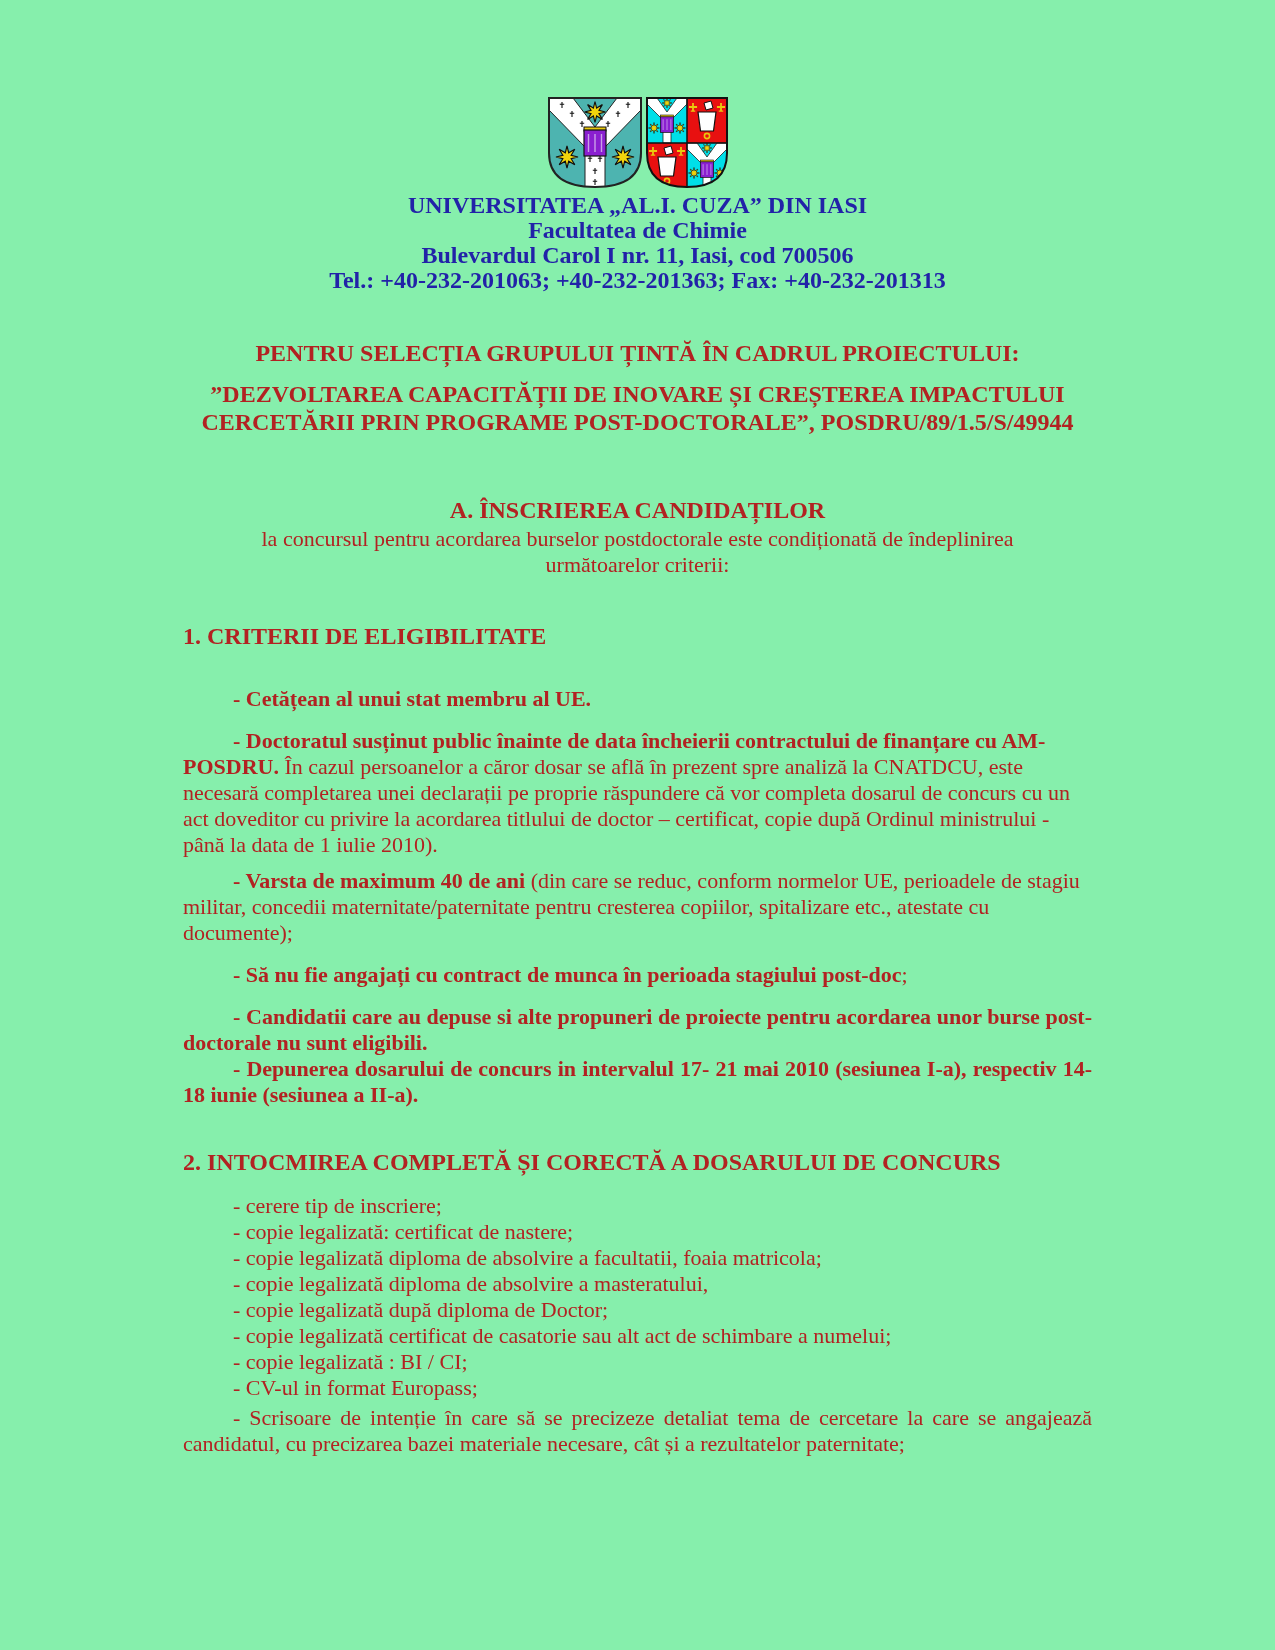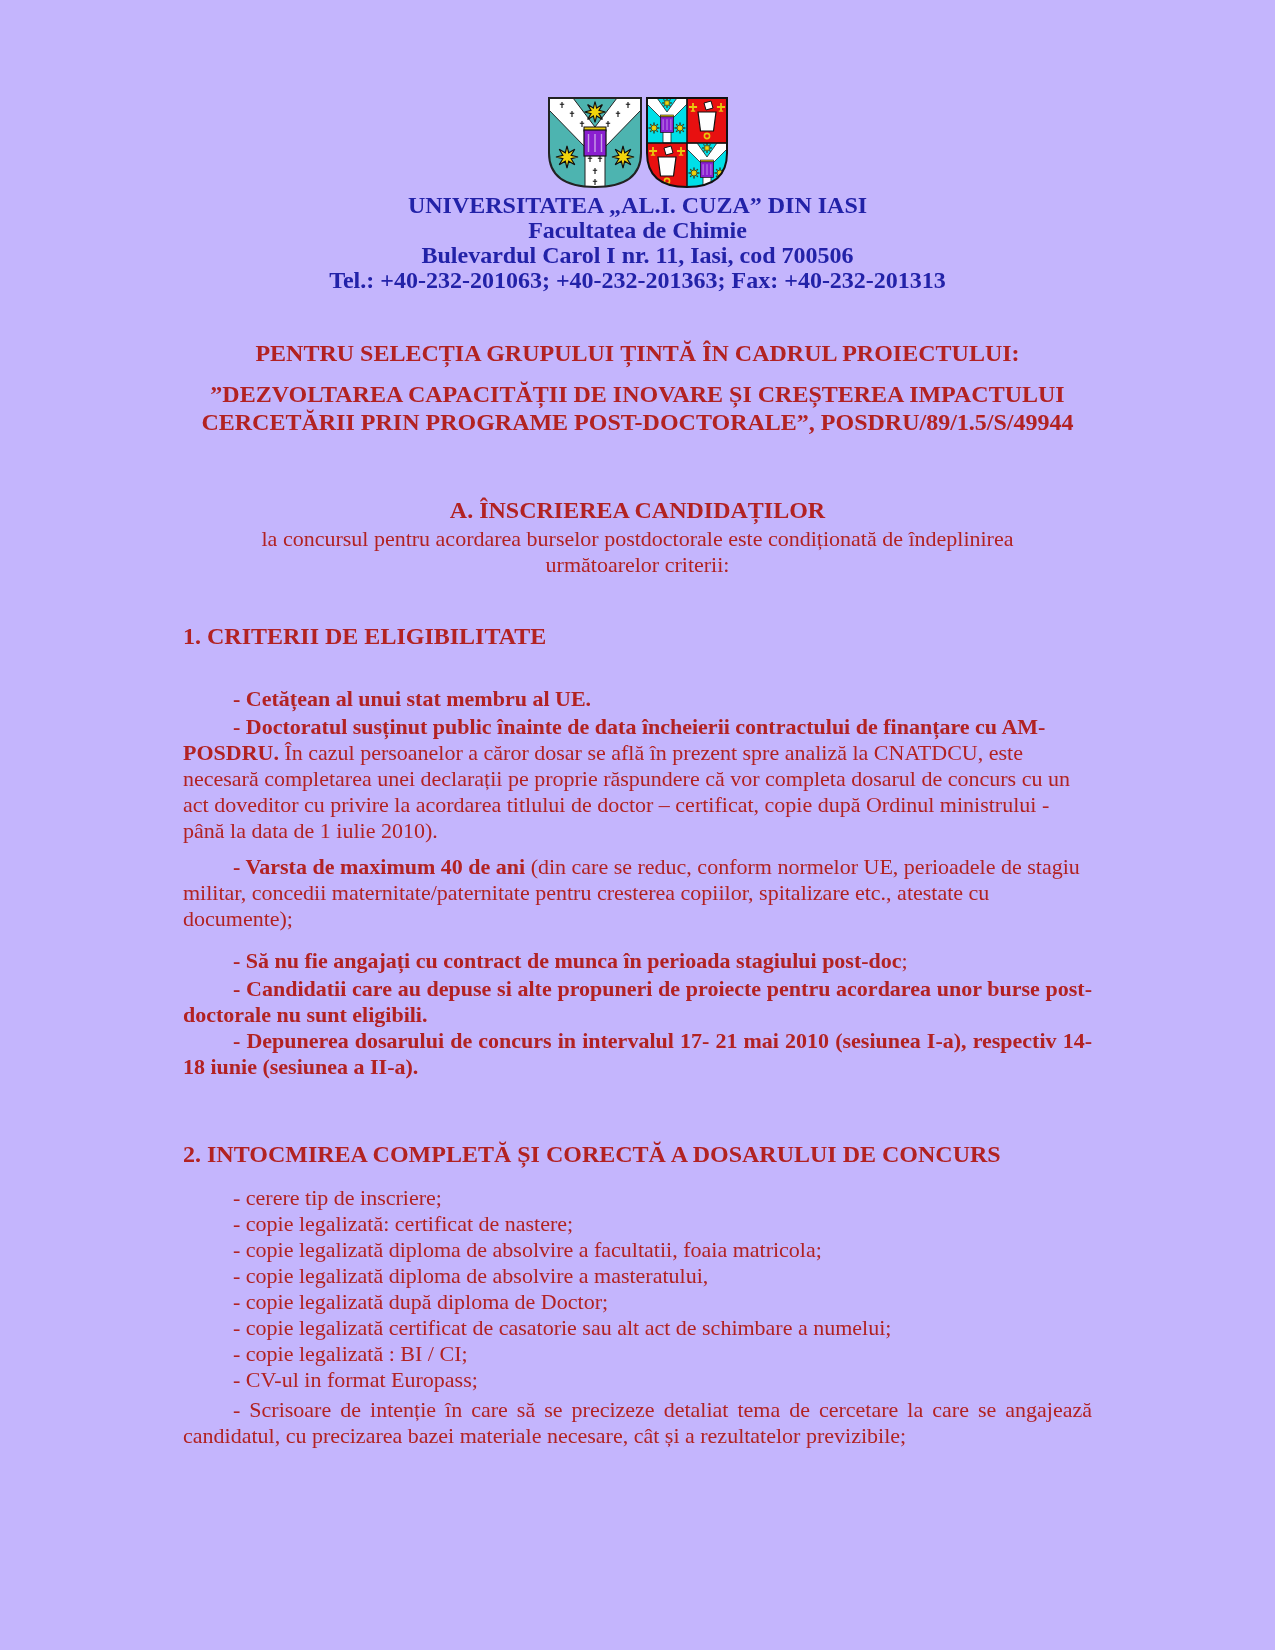--- a/index.html
+++ b/index.html
@@ -1,38 +1,38 @@
 <!DOCTYPE html>
 <html><head>
 <meta charset="utf-8">
 <style>
   html,body{margin:0;padding:0;background:#ffffff;}
   .page{
-    width:1275px;height:1650px;margin:0 auto;background:#c4b5fd;
+    width:1275px;height:1650px;margin:0 auto;background:#86efac;
     font-family:"Liberation Serif","DejaVu Serif",serif;
     color:#b22222;box-sizing:border-box;
     padding:97px 183px 0 183px;position:relative;overflow:hidden;
   }
   .logo-row{display:flex;justify-content:center;align-items:flex-end;gap:3px;height:92px;}
   .org-header{text-align:center;color:#2222a8;font-weight:bold;font-size:24px;line-height:25px;margin-top:4px;}
   .doc-title{text-align:center;font-weight:bold;font-size:24px;margin-top:46px;line-height:28px;}
   .t2{margin-top:10px;}
   .t3{margin-top:13px;}
   .sec-a{margin-top:60px;text-align:center;}
   .sec-a-heading{font-weight:bold;font-size:24px;line-height:28px;}
   .subtitle{font-size:22px;line-height:26px;margin-top:2px;}
   .sec-heading{font-weight:bold;font-size:24px;line-height:28px;text-align:left;}
   .sec1-heading{margin-top:44px;}
-  .sec2-heading{margin-top:60px;}
+  .sec2-heading{margin-top:40px;}
   .para{font-size:22px;line-height:26px;margin:0;text-align:left;}
   .pi{text-indent:50px;}
   .just{text-align:justify;}
   .mt36{margin-top:36px;}
   .mt16{margin-top:16px;}
-  .mt12{margin-top:2px;}
+  .mt12{margin-top:16px;}
   .mt10{margin-top:10px;}
   .mt4{margin-top:4px;}
   .b{font-weight:bold;}
   .doc-list{margin-top:17px;}
   .doc-list .para{text-indent:50px;}
 </style>
 </head>
 <body>
 
 <div class="page">
@@ -169,15 +169,15 @@
     <p class="para">- cerere tip de inscriere;</p>
     <p class="para">- copie legalizată: certificat de nastere;</p>
     <p class="para">- copie legalizată diploma de absolvire a facultatii, foaia matricola;</p>
     <p class="para">- copie legalizată diploma de absolvire a masteratului,</p>
     <p class="para">- copie legalizată după diploma de Doctor;</p>
     <p class="para">- copie legalizată certificat de casatorie sau alt act de schimbare a numelui;</p>
     <p class="para">- copie legalizată : BI / CI;</p>
     <p class="para">- CV-ul in format Europass;</p>
   </div>
 
-  <p class="para pi just mt4">- Scrisoare de intenție în care să se precizeze detaliat tema de cercetare la care se angajează candidatul, cu precizarea bazei materiale necesare, cât și a rezultatelor  previzibile;</p>
+  <p class="para pi just mt4">- Scrisoare de intenție în care să se precizeze detaliat tema de cercetare la care se angajează candidatul, cu precizarea bazei materiale necesare, cât și a rezultatelor  paternitate;</p>
 
 </div>
 
 </body></html>

